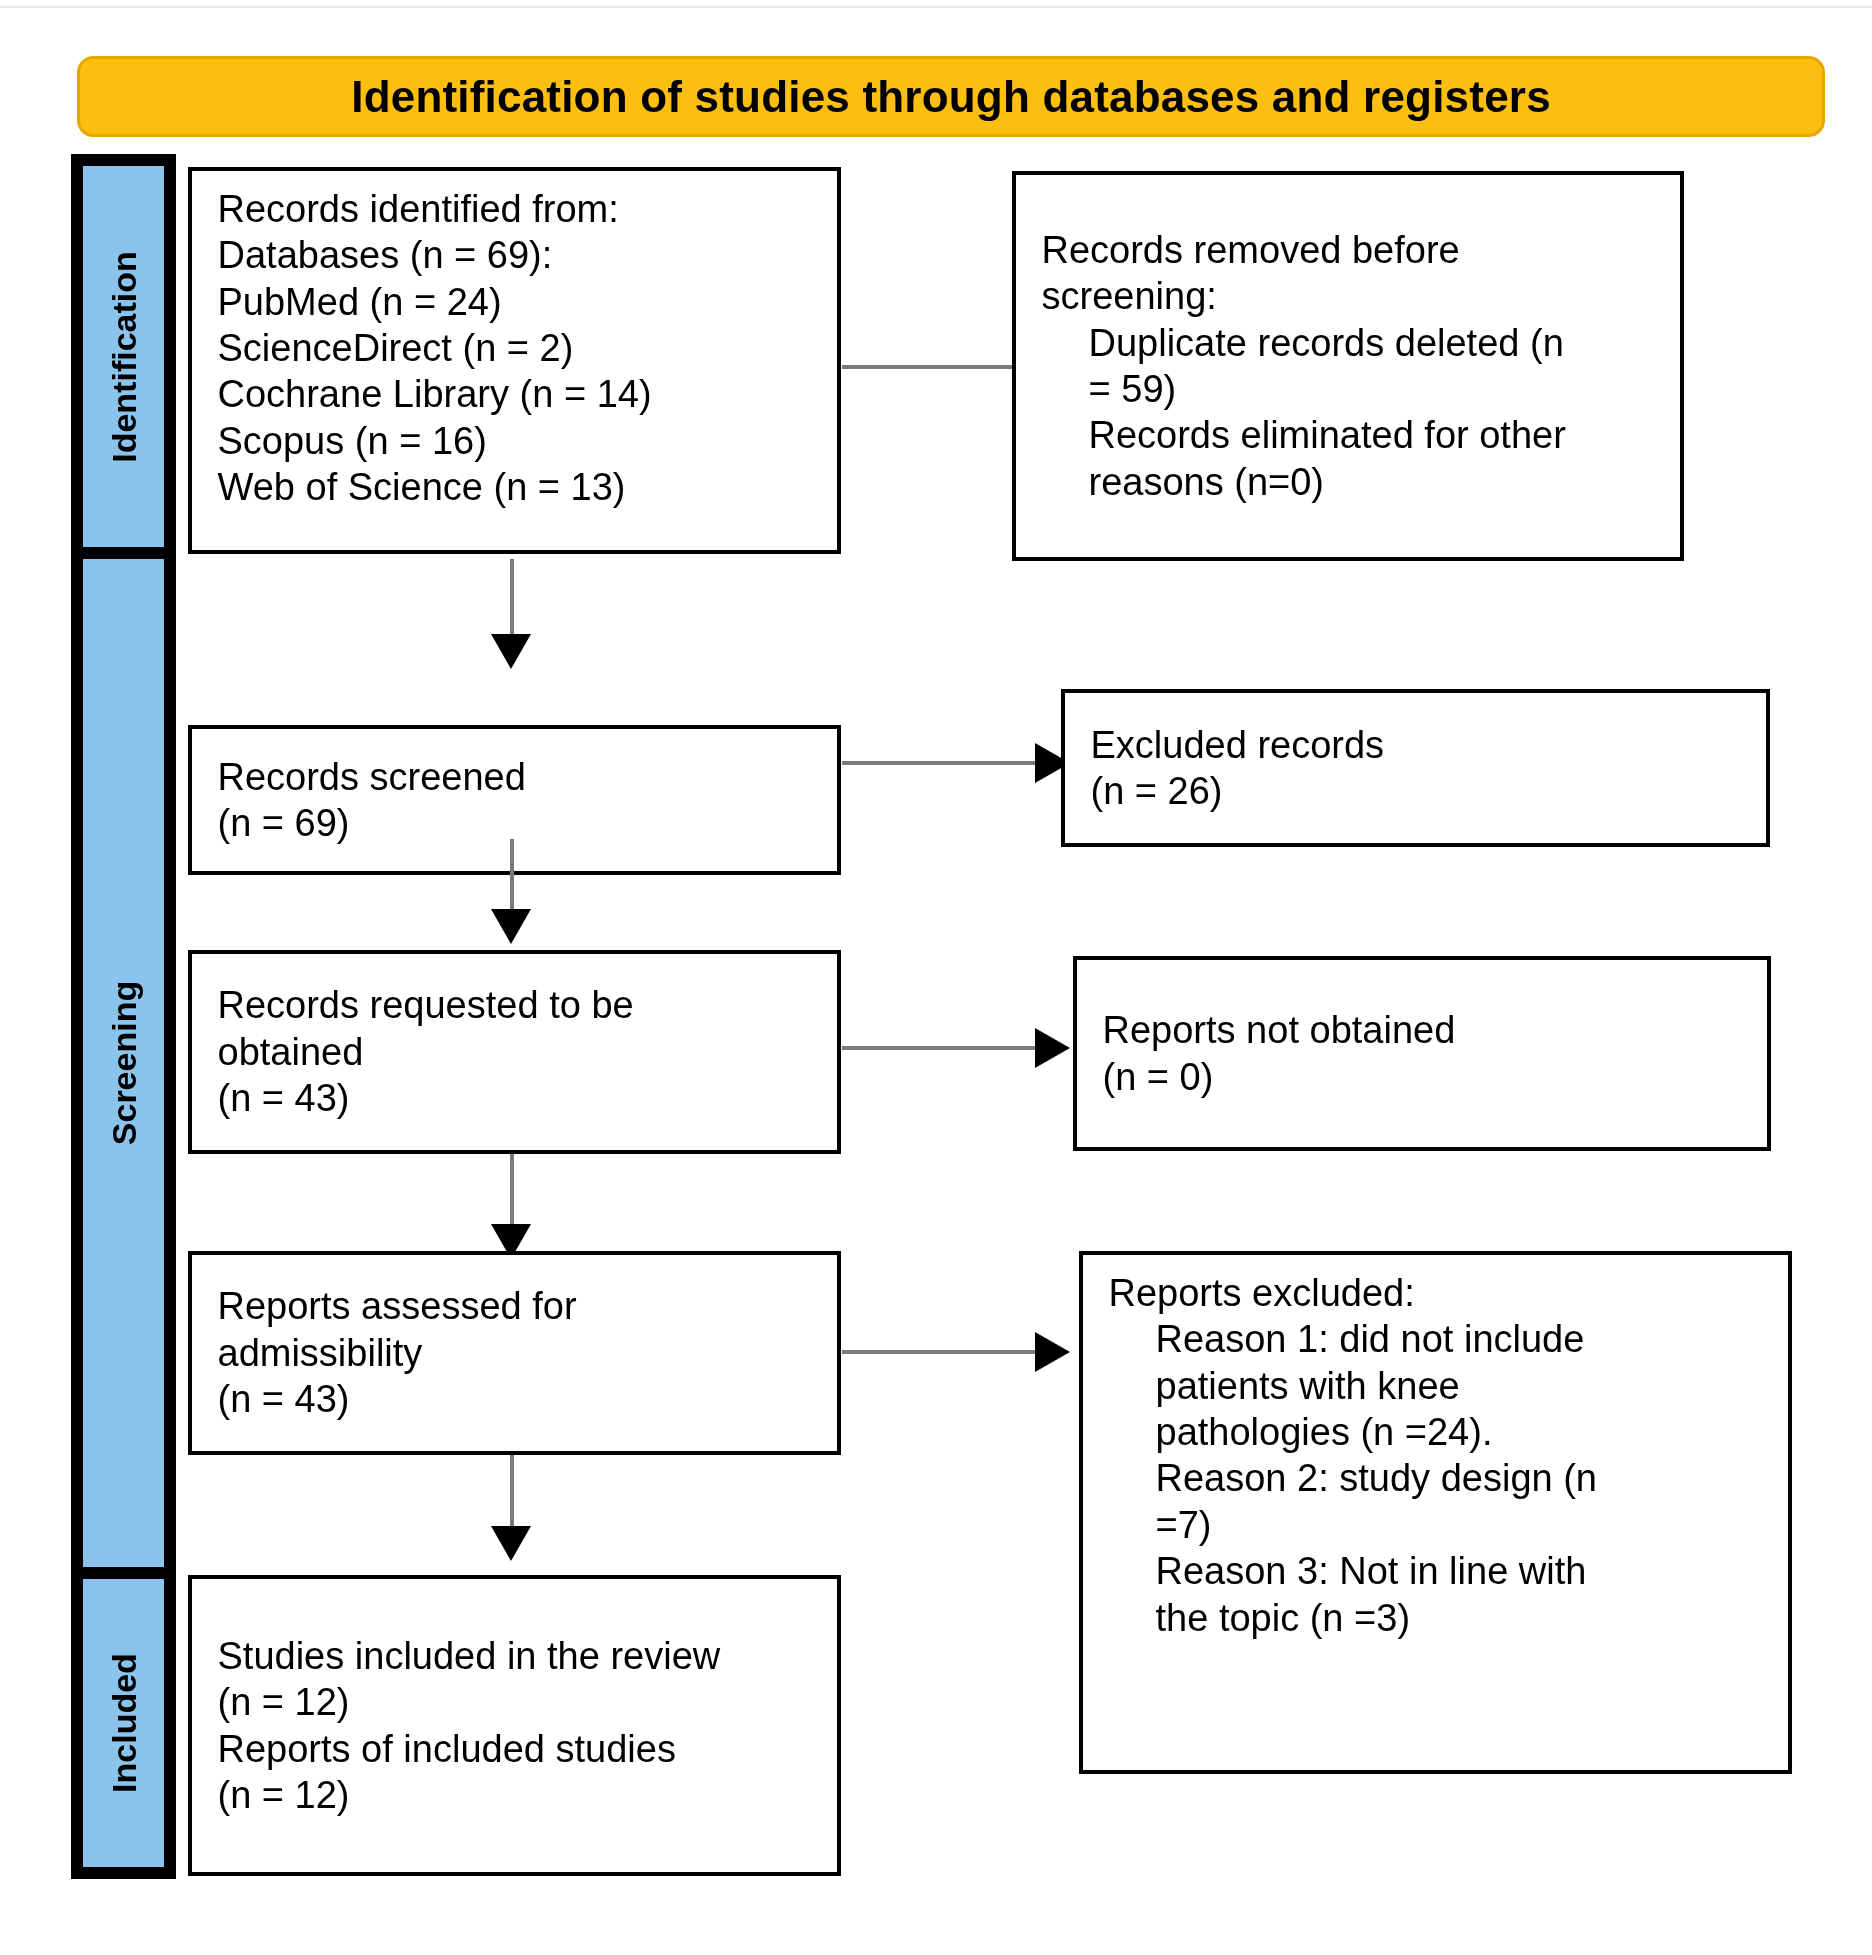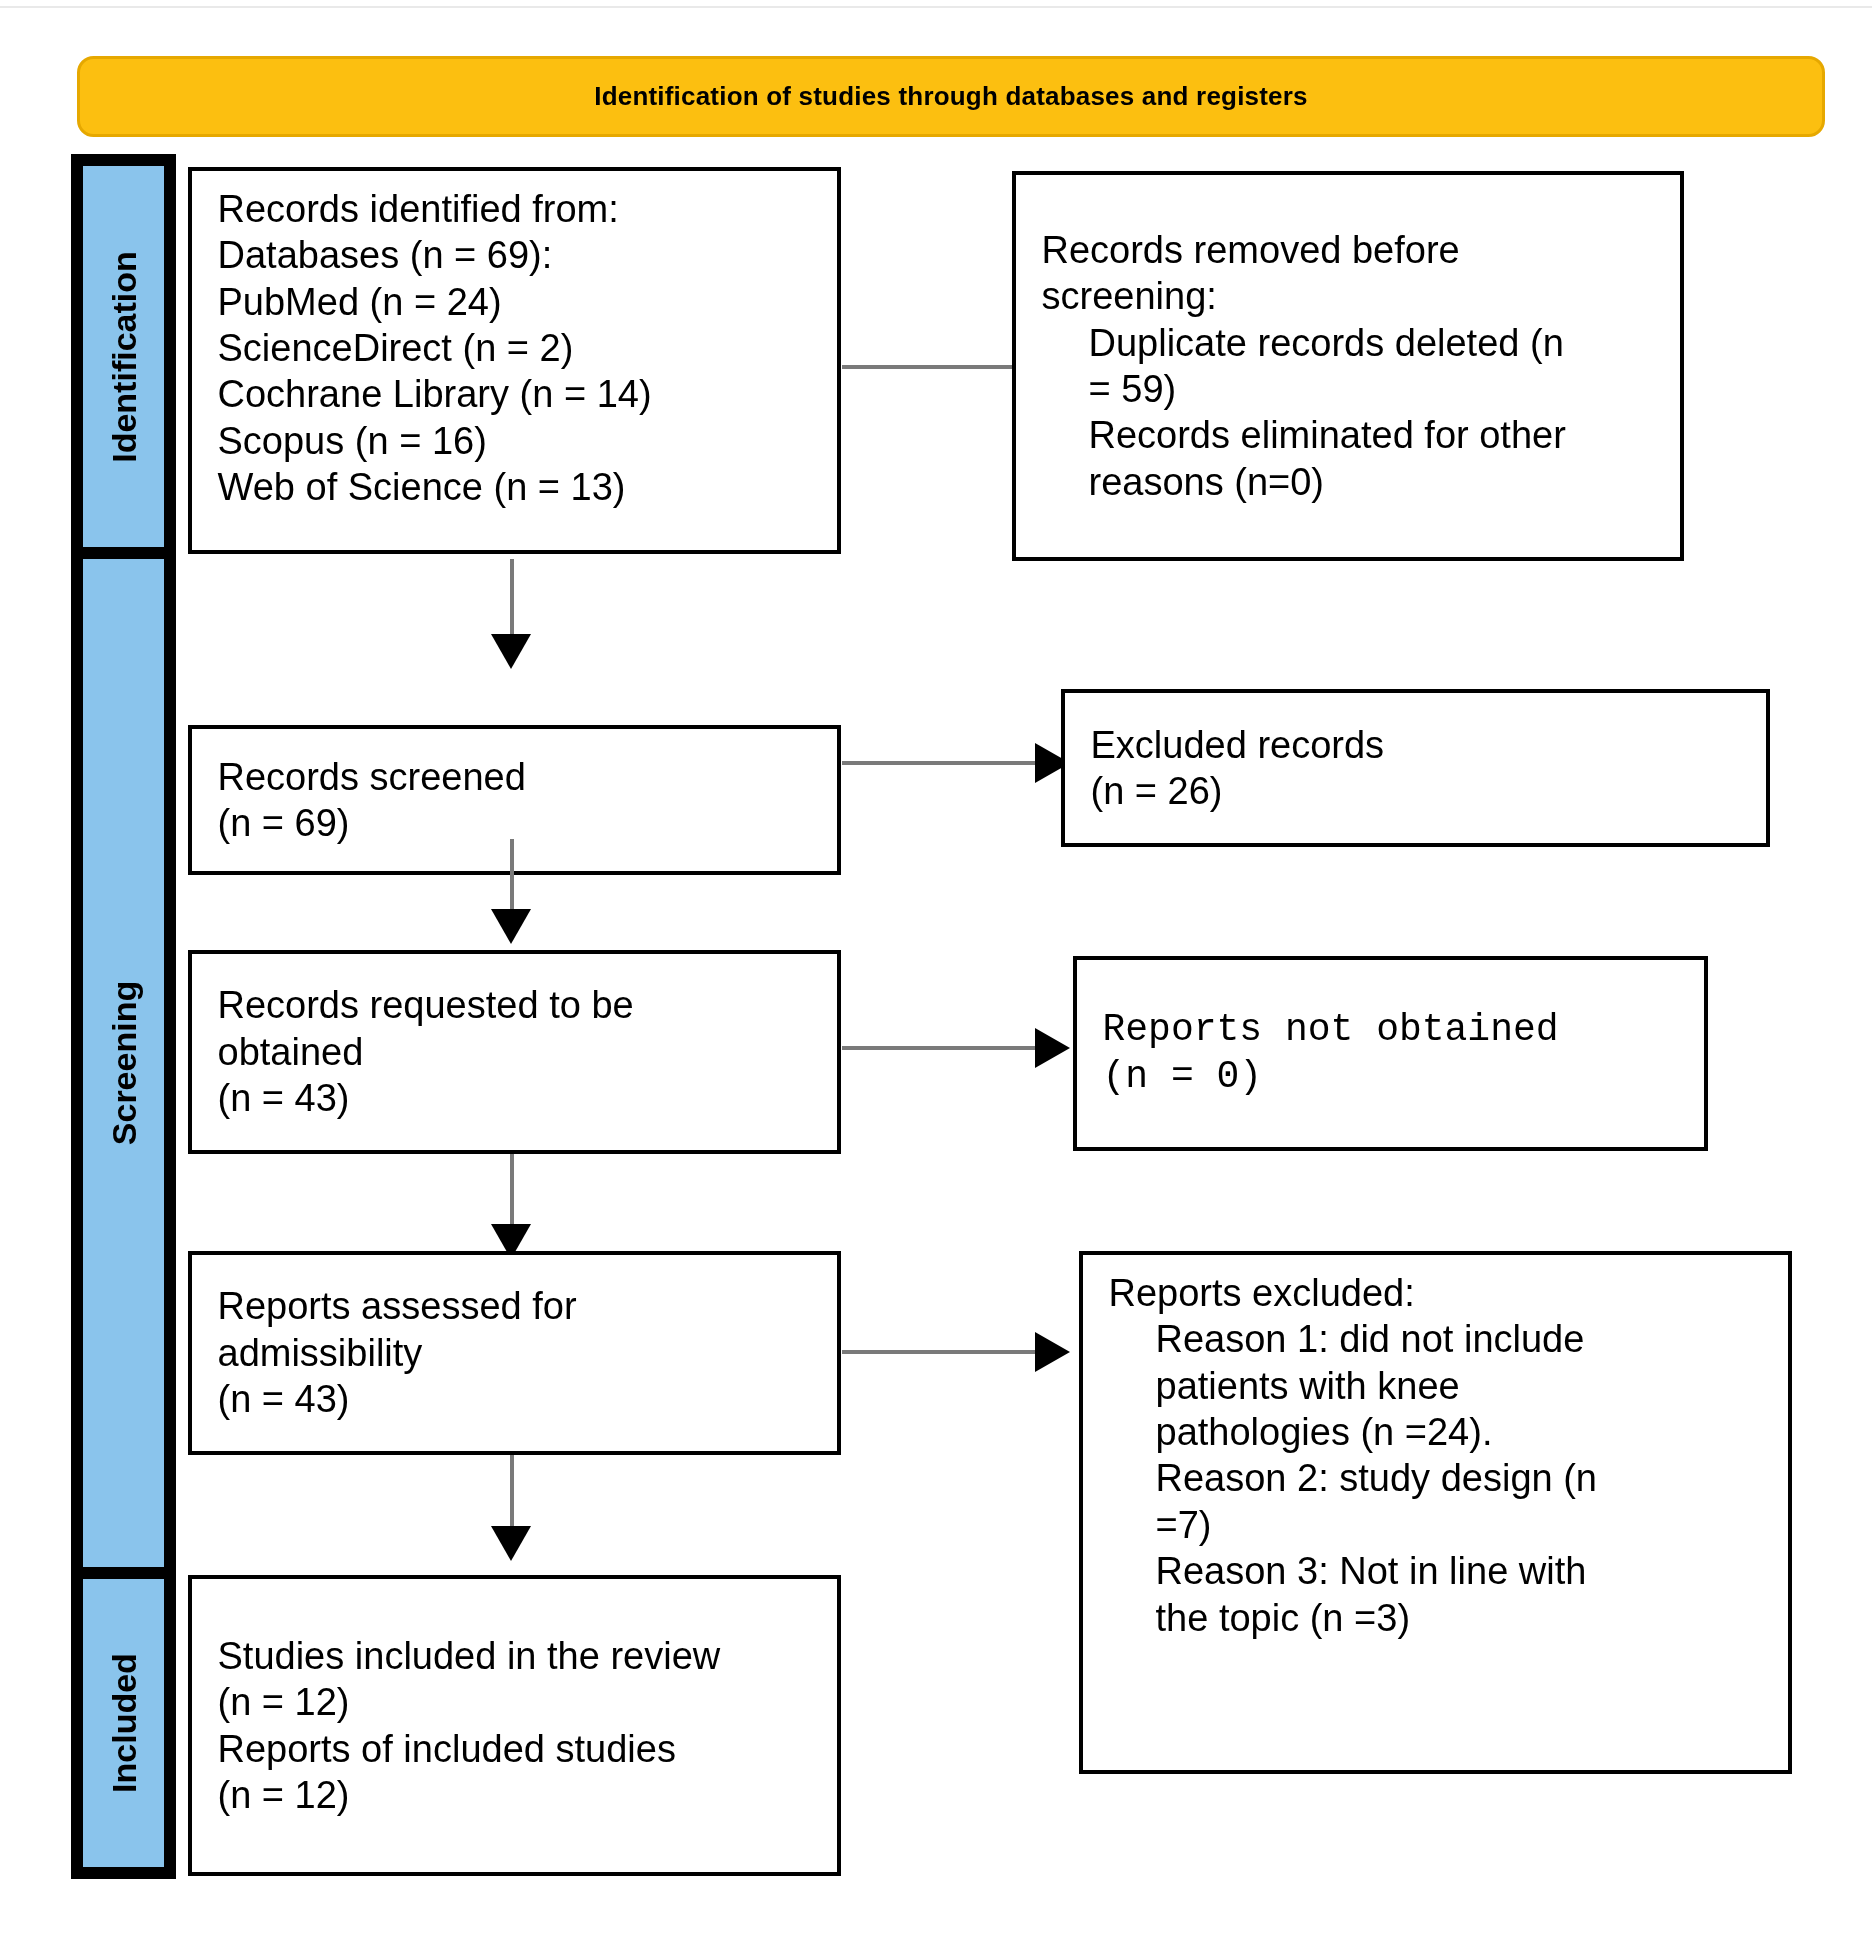--- a/index.html
+++ b/index.html
@@ -37,21 +37,21 @@
     height: 81px;
     background: #fcbf10;
     border: 3.8px solid #e6a800;
     border-radius: 16.5px;
     box-sizing: border-box;
     display: flex;
     align-items: center;
     justify-content: center;
   }
   .header-title {
-    font-size: 26px;
+    font-size: 44px;
     font-weight: bold;
     letter-spacing: 0.2px;
     color: #000000;
     text-align: center;
     white-space: nowrap;
   }
 
   
   .phase-band {
     position: absolute;
@@ -194,21 +194,21 @@
 
   <div class="flow-box" style="left:188px; top:950px; width:653px; height:204px;">
     <div class="box-line">Records requested to be</div>
     <div class="box-line">obtained</div>
     <div class="box-line">(n = 43)</div>
   </div>
 
   <div class="h-stem" style="left:842px; top:1046px; width:200px;"></div>
   <div class="h-head" style="left:1035px; top:1028px;"></div>
 
-  <div class="flow-box" style="left:1073px; top:956px; width:635px; height:195px;font-family:Liberation Mono, monospace;">
+  <div class="flow-box" style="left:1073px; top:956px; width:698px; height:195px;">
     <div class="box-line">Reports not obtained</div>
     <div class="box-line">(n = 0)</div>
   </div>
 
   <div class="v-stem" style="left:510px; top:1154px; height:92px;"></div>
   <div class="v-head" style="left:491px; top:1224px;"></div>
 
   <div class="flow-box" style="left:188px; top:1251px; width:653px; height:204px;">
     <div class="box-line">Reports assessed for</div>
     <div class="box-line">admissibility</div>

